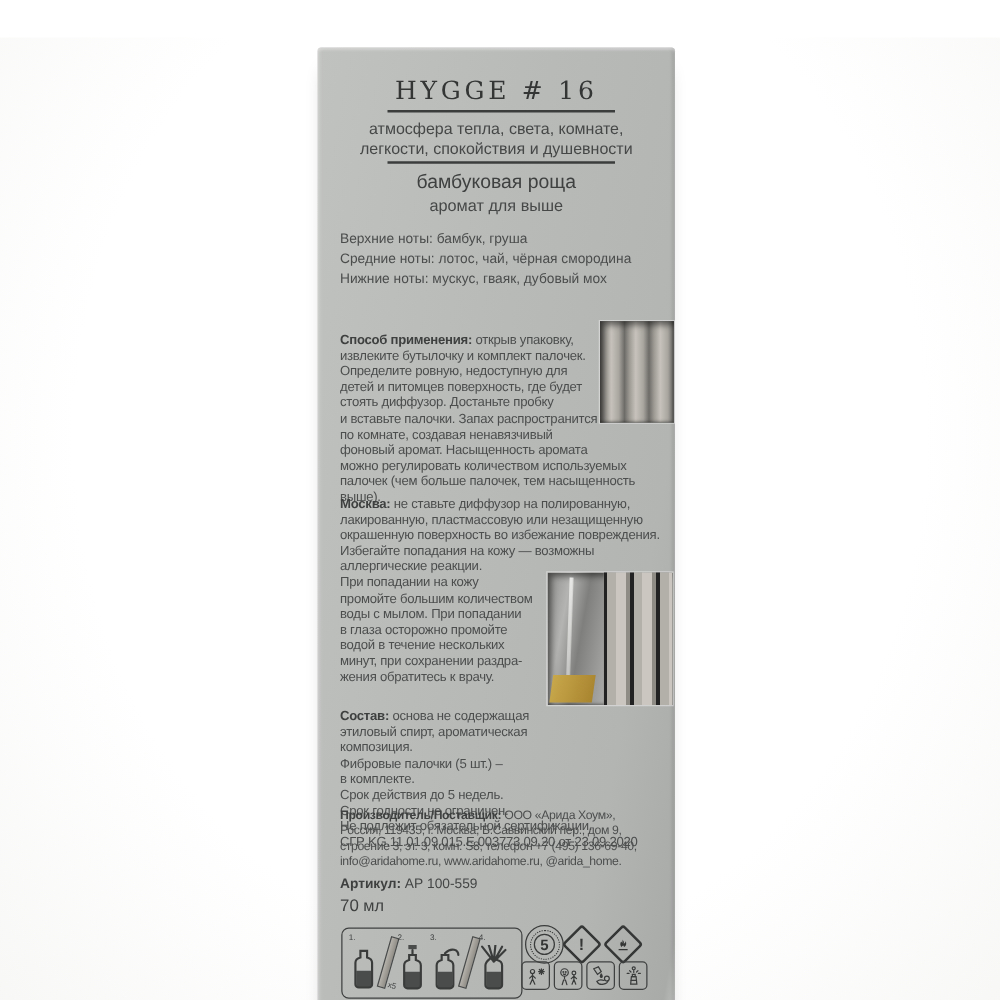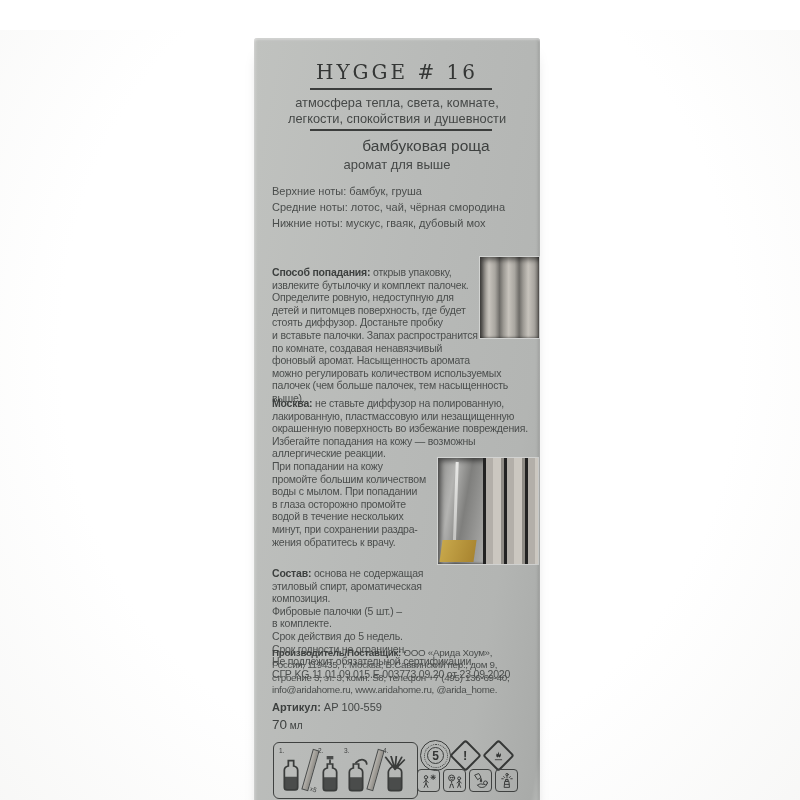--- a/index.html
+++ b/index.html
@@ -9,33 +9,33 @@
        border-radius:3px 3px 12px 12px;
        box-shadow:0 12px 16px -8px rgba(0,0,0,.28), inset 0 2px 2px rgba(255,255,255,.35), inset -2px 0 3px rgba(0,0,0,.12), inset 2px 0 3px rgba(255,255,255,.2);
        overflow:hidden;}
   .box::after{content:"";position:absolute;left:0;bottom:0;width:100%;height:10px;border-radius:0 0 12px 12px;background:linear-gradient(#b0b2b0,#cdcfcc);}
   .center{text-align:center;}
   .brand{position:absolute;left:0;top:22px;width:100%;font-family:"DejaVu Serif",serif;font-size:20px;letter-spacing:3px;color:#343635;}
   .rule{position:absolute;left:56px;width:182px;height:2px;background:#3b3d3c;}
   .rule1{top:50px;}
   .rule2{top:91px;}
   .tagline{position:absolute;left:0;top:57px;width:100%;font-size:12.8px;line-height:1.28;color:#454847;white-space:pre-line;}
-  .pname{position:absolute;left:0;top:99px;width:100%;font-size:15.5px;color:#3e4140;padding-left:29px;}
+  .pname{position:absolute;left:0;top:99px;width:100%;font-size:15.5px;color:#3e4140;}
   .ptype{position:absolute;left:0;top:119px;width:100%;font-size:13px;color:#454847;}
   .notes{position:absolute;left:18px;top:146px;width:260px;font-size:11px;line-height:1.45;color:#4a4d4c;white-space:pre-line;}
   .p{position:absolute;left:18px;width:268px;font-size:10.5px;line-height:1.2;letter-spacing:-.2px;color:#4b4e4d;white-space:pre-line;}
   .p b{color:#3d403f;}
   .usage{top:228px;}
   .important{top:359px;}
   .composition{top:529px;}
   .manufacturer{top:609px;font-size:9.8px;letter-spacing:-.3px;line-height:1.26;}
   .sku{position:absolute;left:18px;top:663px;font-size:11px;color:#434645;}
   .sku b{color:#3d403f;}
   .volume{position:absolute;left:18px;top:679px;font-size:13.5px;color:#3f4241;}
-  .volume .unit{font-size:10px;}
+  .volume .unit{font-size:13px;}
   
   .window{position:absolute;box-shadow:inset 3px 3px 5px rgba(0,0,0,.5), inset -1px -1px 2px rgba(0,0,0,.3), 0 0 0 1px rgba(255,255,255,.4);}
   .win-sticks{left:226px;top:219px;width:59px;height:81px;
       background:repeating-linear-gradient(90deg,#6e6c68 0px,#9d9a94 4px,#c7c3bc 9px,#a9a6a0 15px,#6e6c68 19.6px);}
   .win-bottle{left:184px;top:420px;width:100px;height:106px;background:linear-gradient(100deg,#8d8d8b 0%,#b4b4b2 16%,#7f7f7d 30%,#a8a8a6 52%,#8a8a88 68%,#999997 100%);}
   .w2-sticks{position:absolute;right:0;top:0;width:55%;height:100%;
       background:repeating-linear-gradient(90deg,#222222 0 3px,#b3afa9 3px 10px,#cbc7c0 10px 18px,#8f8c86 18px 21px);}
   .w2-streak{position:absolute;left:16px;top:4px;width:3px;height:92%;background:linear-gradient(#e8e8e6,#cfcfcd 60%,#b9b9b7);filter:blur(.4px);transform:rotate(2deg);}
   .w2-wood{position:absolute;left:3px;bottom:2px;width:34%;height:21%;background:linear-gradient(100deg,#c8a84b,#a8842f);transform:skewX(-8deg);}
   
@@ -69,21 +69,21 @@
     <div class="tagline center">атмосфера тепла, света, комнате,
 легкости, спокойствия и душевности</div>
     <div class="rule rule2"></div>
     <div class="pname center">бамбуковая роща</div>
     <div class="ptype center">аромат для выше</div>
 
     <div class="notes">Верхние ноты: бамбук, груша
 Средние ноты: лотос, чай, чёрная смородина
 Нижние ноты: мускус, гваяк, дубовый мох</div>
 
-    <div class="p usage"><b>Способ попадания:</b><span> открыв упаковку,
+    <div class="p usage"><b>Способ применения:</b><span> открыв упаковку,
 извлеките бутылочку и комплект палочек.
 Определите ровную, недоступную для
 детей и питомцев поверхность, где будет
 стоять диффузор. Достаньте пробку
 и вставьте палочки. Запах распространится
 по комнате, создавая ненавязчивый
 фоновый аромат. Насыщенность аромата
 можно регулировать количеством используемых
 палочек (чем больше палочек, тем насыщенность
 выше).</span></div>

